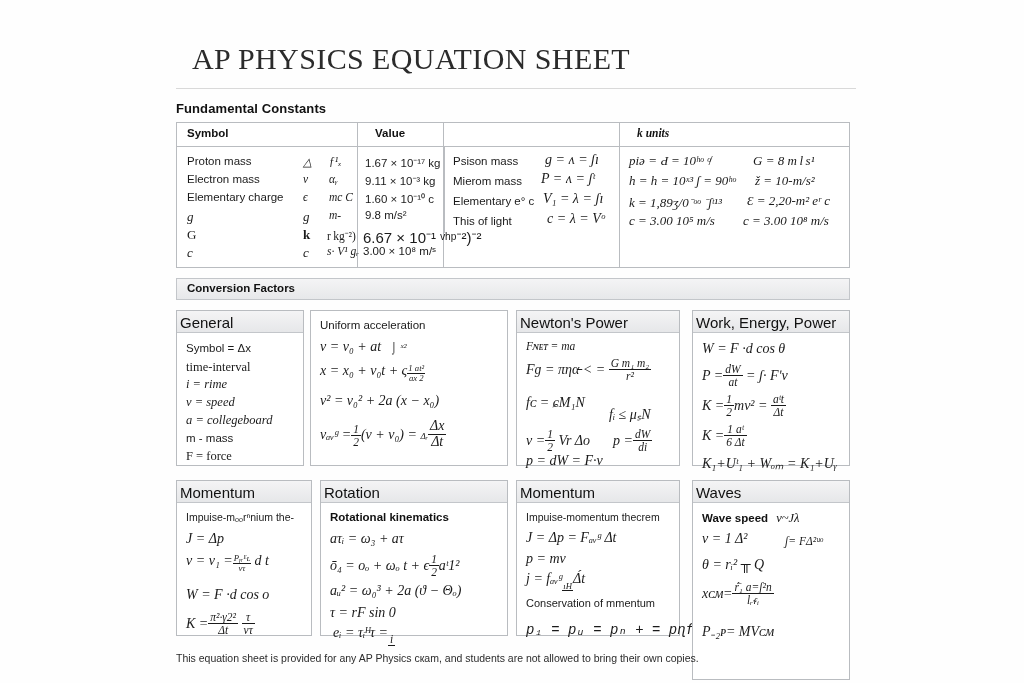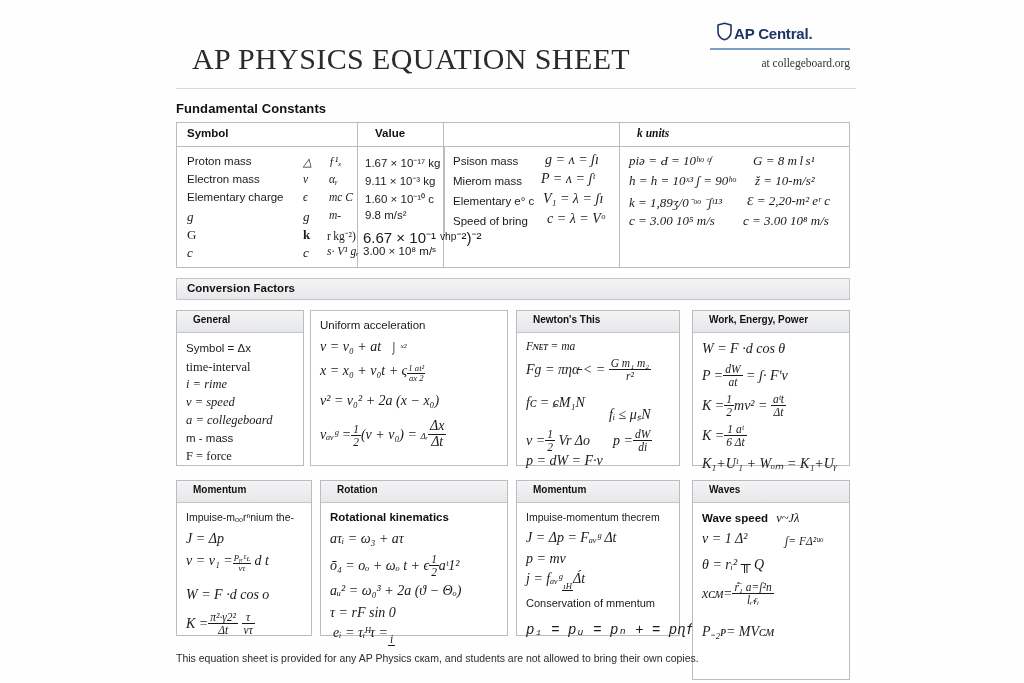--- a/index.html
+++ b/index.html
@@ -173,23 +173,23 @@
     position: absolute;
     border: 1px solid #b9bcc0;
     background: #ffffff;
     box-sizing: border-box;
   }
   .panel-head {
     height: 22px;
     background: linear-gradient(#f4f4f5, #e6e7e9);
     border-bottom: 1px solid #c3c6ca;
     box-sizing: border-box;
-    padding: 3px 0 0 16px;
-    font-size: 10px;
-    font-weight: bold;
+    padding: 3px 0 0 3px;
+    font-size: 15px;
+    font-weight: normal;
     color: #111;
     white-space: nowrap;
   }
   .panel-body {
     position: relative;
     padding: 7px 0 0 9px;
   }
   .line {
     position: absolute;
     white-space: nowrap;
@@ -248,32 +248,20 @@
     white-space: nowrap;
   }
 </style>
 </head>
 <body>
 
 <div class="page">
 
   <div class="header">
     <div class="doc-title">AP PHYSICS EQUATION SHEET</div>
-    <div class="logo-block">
-      <div class="logo-row">
-        <span class="shield-icon">
-          <svg width="17" height="19" viewBox="0 0 17 19">
-            <path d="M2 3 L8.5 1.2 L15 3 L15 9.5 C15 14 11.8 16.8 8.5 17.8 C5.2 16.8 2 14 2 9.5 Z" fill="#ffffff" stroke="#1c3664" stroke-width="1.6" stroke-linejoin="round"></path>
-          </svg>
-        </span>
-        <span class="logo-text">AP Central.</span>
-      </div>
-      <div class="logo-rule"></div>
-      <div class="logo-sub">at collegeboard.org</div>
-    </div>
   </div>
   <div class="header-rule"></div>
 
   <div class="section-title" style="left:176px; top:101px;">Fundamental Constants</div>
 
   <div class="const-table">
     <div class="ct-head">
       <div class="ct-head-cell" style="left:10px;">Symbol</div>
       <div class="ct-head-cell" style="left:198px;">Value</div>
       <div class="ct-head-cell mathy-up" style="left:460px; font-style:italic;">
@@ -318,21 +306,21 @@
 
     <div class="ct-row" style="left:276px; top:32px;">Psison mass</div>
     <div class="ct-row mathy" style="left:368px; top:29px; font-size:14px;">g = ʌ = ʃı</div>
 
     <div class="ct-row" style="left:276px; top:52px;">Mierom mass</div>
     <div class="ct-row mathy" style="left:364px; top:48px; font-size:14px;">P = ʌ = ʃᵗ</div>
 
     <div class="ct-row" style="left:276px; top:72px;">Elementary e° c</div>
     <div class="ct-row mathy" style="left:366px; top:68px; font-size:14px;">V₁ = λ = ʃı</div>
 
-    <div class="ct-row" style="left:276px; top:92px;">Speed of bring</div>
+    <div class="ct-row" style="left:276px; top:92px;">This of light</div>
     <div class="ct-row mathy" style="left:370px; top:88px; font-size:14px;">c = λ = Vᵒ</div>
 
     <div class="ct-row mathy" style="left:452px; top:30px; font-size:13px;">piə = Ԁ =  10ʰᵒ   ᵒ̸</div>
     <div class="ct-row mathy" style="left:576px; top:30px; font-size:13px;">G  =  8 m l s¹</div>
 
     <div class="ct-row mathy" style="left:452px; top:50px; font-size:13px;">h = h = 10ˣ³ ʃ = 90ʰᵒ</div>
     <div class="ct-row mathy" style="left:578px; top:50px; font-size:13px;">ž = 10-m/s²</div>
 
     <div class="ct-row mathy" style="left:452px; top:70px; font-size:13px;">k = 1,89ʒ/0⁻ᵒᵒ ⁻ʃᵗ¹³</div>
     <div class="ct-row mathy" style="left:570px; top:70px; font-size:13px;">Ɛ = 2,20-m² eʳ c</div>
@@ -374,21 +362,21 @@
       <div class="line eq" style="left:9px; top:82px;">ν²  =  ν₀² + 2a (x − x₀)</div>
 
       <div class="line eq" style="left:9px; top:108px;">
         <span>νₐᵥᵍ =</span><span class="frac"><span class="num">1</span><span class="den">2</span></span><span>(ν + ν₀)  =</span>
         <span style="font-size:0.65em;">Δᵣ</span><span class="frac"><span class="num" style="font-size:1em;">Δx</span><span class="den" style="font-size:1em;">Δt</span></span>
       </div>
     </div>
   </div>
 
   <div class="panel" style="left:516px; top:310px; width:164px; height:156px;">
-    <div class="panel-head">Newton's This</div>
+    <div class="panel-head">Newton's Power</div>
     <div class="panel-body">
       <div class="line eq-sm" style="left:9px; top:7px;">Fɴᴇᴛ = ma</div>
 
       <div class="line eq" style="left:9px; top:24px;">
         <span>Fɡ = πηα̵ &lt; =</span>
         <span class="frac"><span class="num">G  m₁ m₂</span><span class="den">r²</span></span>
       </div>
 
       <div class="line eq" style="left:9px; top:62px;">fᴄ = ɕM₁N</div>
       <div class="line eq" style="left:92px; top:71px;">fᵢ ≤ μₛN</div>

